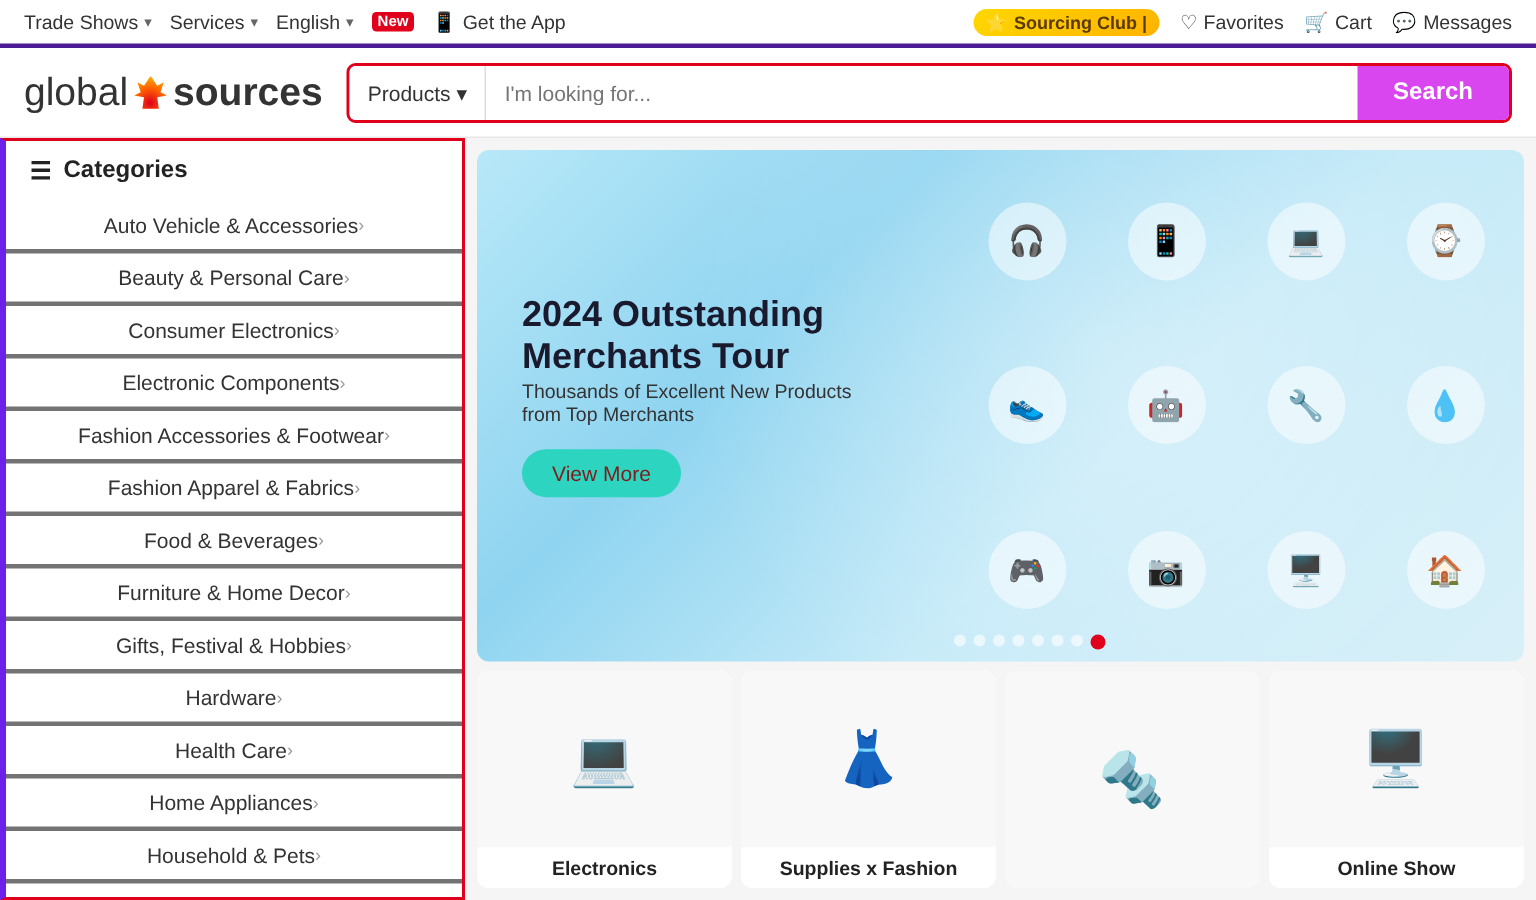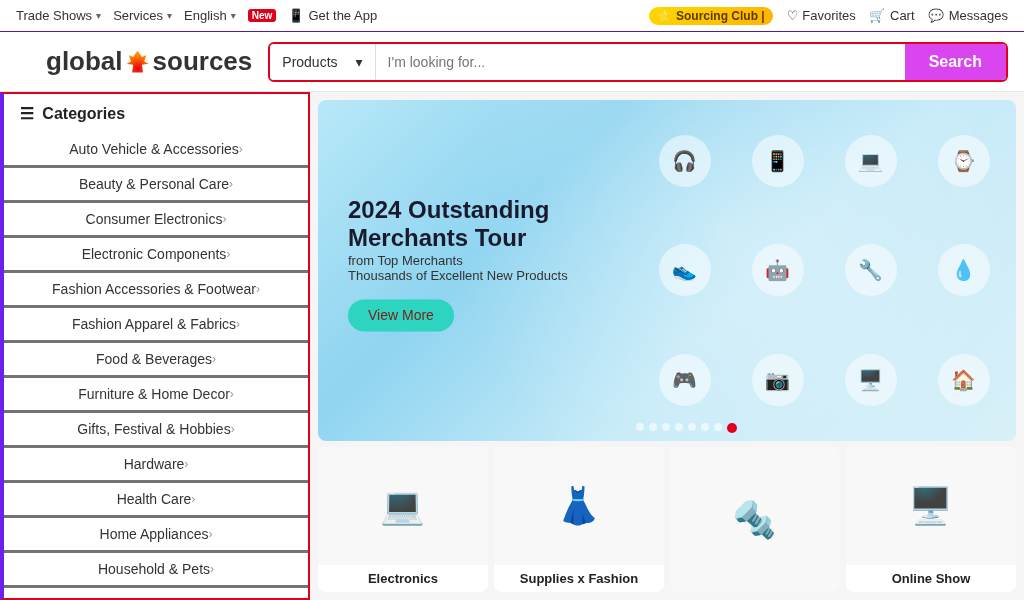--- a/index.html
+++ b/index.html
@@ -1,21 +1,21 @@
 <!DOCTYPE html>
 <html><head>
   <meta charset="utf-8">
   <style>
     * { box-sizing: border-box; margin: 0; padding: 0; }
     body { font-family: Arial, sans-serif; font-size: 14px; background: #f5f5f5; width: 1024px; height: 600px; overflow: hidden; }
 
     
     .top-bar {
       background: #fff;
-      border-bottom: 1px solid #4c1d95;
+      border-bottom: 3px solid #4c1d95;
       padding: 4px 16px;
       display: flex;
       align-items: center;
       gap: 16px;
       height: 32px;
     }
     .top-bar-left { display: flex; align-items: center; gap: 12px; flex: 1; }
     .top-bar-item { display: flex; align-items: center; gap: 4px; font-size: 13px; color: #333; cursor: pointer; }
     .dropdown-arrow { font-size: 10px; color: #666; }
     .new-badge { background: #e0001b; color: #fff; font-size: 10px; font-weight: bold; padding: 1px 4px; border-radius: 3px; }
@@ -27,21 +27,21 @@
     .header {
       background: #fff;
       padding: 10px 16px;
       display: flex;
       align-items: center;
       gap: 16px;
       height: 60px;
       border-bottom: 1px solid #e8e8e8;
     }
     .logo { display: flex; align-items: center; gap: 2px; }
-    .logo-text-global { font-size: 26px; font-weight: bold; color: #333; margin-left: 30px; }
+    .logo-text-global { font-size: 26px; font-weight: normal; color: #333; }
     .logo-text-sources { font-size: 26px; font-weight: bold; color: #333; }
     .logo-flame {
       display: inline-block;
       width: 22px;
       height: 22px;
       background: radial-gradient(circle at 50% 80%, #e0001b, #ff6600, #ffcc00);
       clip-path: polygon(50% 0%, 70% 30%, 90% 20%, 80% 50%, 100% 60%, 70% 65%, 75% 100%, 25% 100%, 30% 65%, 0% 60%, 20% 50%, 10% 20%, 30% 30%);
       margin: 0 2px;
     }
     .search-bar {
@@ -49,21 +49,21 @@
       display: flex;
       align-items: center;
       border: 2px solid #e0001b;
       border-radius: 6px;
       overflow: hidden;
       height: 40px;
     }
     .search-category {
       display: flex;
       align-items: center;
-      gap: 18px;
+      gap: 4px;
       padding: 0 12px;
       background: #fff;
       border-right: 1px solid #ddd;
       height: 100%;
       cursor: pointer;
       font-size: 14px;
       color: #333;
       white-space: nowrap;
     }
     .search-input {
@@ -376,22 +376,22 @@
   <div class="right-content">
 
     <div class="banner">
       <div class="hex-bg"></div>
       <div class="banner-content">
         <div class="banner-title">
           <span>2024 Outstanding</span><br>
           <span>Merchants Tour</span>
         </div>
         <div class="banner-subtitle">
+          <div>Thousands of Excellent New Products</div>
           <div>from Top Merchants</div>
-          <div>Thousands of Excellent New Products</div>
         </div>
         <button class="banner-btn">View More</button>
       </div>
       <div class="banner-products">
         <div class="product-hex">🎧</div>
         <div class="product-hex">📱</div>
         <div class="product-hex">💻</div>
         <div class="product-hex">⌚</div>
         <div class="product-hex">👟</div>
         <div class="product-hex">🤖</div>

